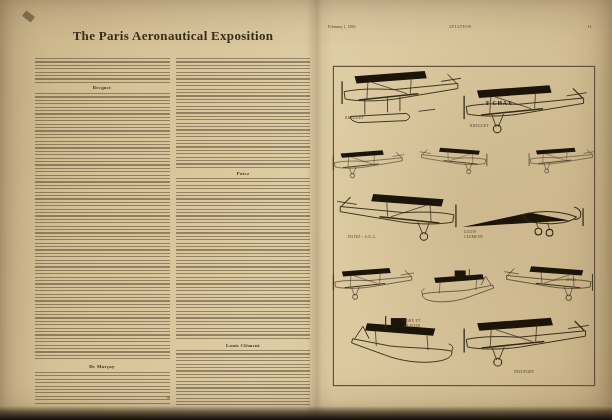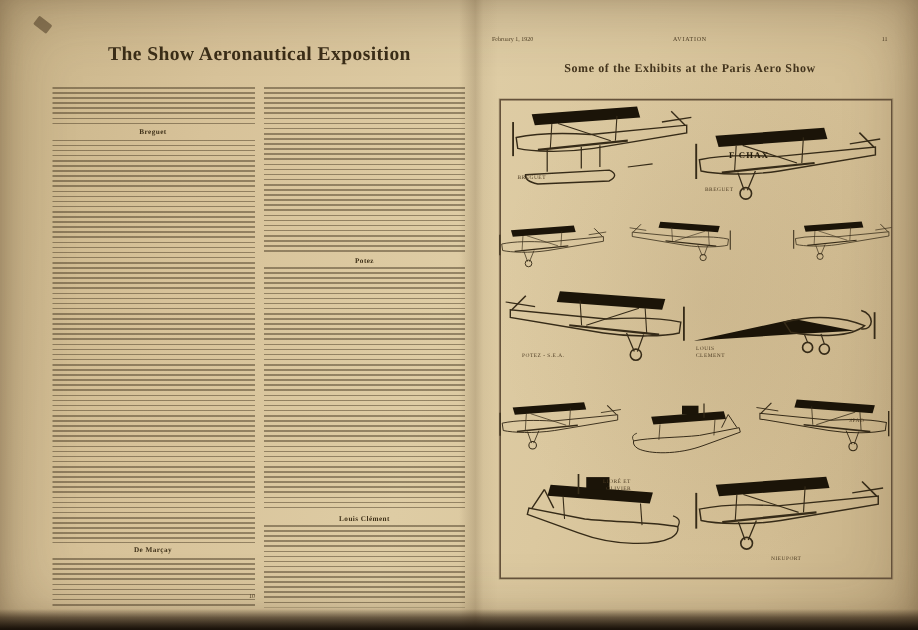--- a/index.html
+++ b/index.html
@@ -45,21 +45,21 @@
 <body>
 
 <div id="scan">
 
   <div class="abs" id="gutter"></div>
   <div class="abs" id="sheen"></div>
   <div class="abs" id="corner-mark"></div>
 
   <div class="abs" style="left:28px;top:14px;width:288px;height:396px;">
 
-    <div class="abs c-title" style="left:6px;top:14px;width:278px;">The Show Aeronautical Exposition</div>
+    <div class="abs c-title" style="left:6px;top:14px;width:278px;">The Paris Aeronautical Exposition</div>
 
     <div class="abs greek" style="left:7px;top:44px;width:135px;height:27px;"></div>
     <div class="abs subhead nw" style="left:74px;top:71px;">Breguet</div>
     <div class="abs greek" style="left:7px;top:79px;width:135px;height:269px;"></div>
     <div class="abs subhead nw" style="left:74px;top:350px;">De Marçay</div>
     <div class="abs greek" style="left:7px;top:358px;width:135px;height:33px;"></div>
 
     <div class="abs greek" style="left:148px;top:44px;width:134px;height:111px;"></div>
     <div class="abs subhead nw" style="left:215px;top:157px;">Potez</div>
     <div class="abs greek" style="left:148px;top:164px;width:134px;height:163px;"></div>
@@ -68,21 +68,20 @@
 
     <div class="abs tiny nw" style="left:138px;top:381px;">10</div>
   </div>
 
   <div class="abs" style="left:318px;top:14px;width:284px;height:396px;">
 
     <div class="abs tiny nw" style="left:10px;top:10px;">February 1, 1920</div>
     <div class="abs tiny-c nw" style="left:142px;top:10px;">AVIATION</div>
     <div class="abs tiny-r nw" style="right:10px;top:10px;">11</div>
 
-    <div class="abs plate-title" style="left:6px;top:27px;width:272px;">Some of the Exhibits at the Paris Aero Show</div>
 
     <div class="abs" id="plate-frame" style="left:15px;top:52px;width:260px;height:318px;"></div>
 
     <svg width="0" height="0" style="position:absolute" aria-hidden="true">
       <defs>
         <symbol id="s-biplane" viewBox="0 0 120 60">
           <g stroke="#362b18" fill="none" stroke-width="1">
             <path d="M14 8 L82 3 L84 10 L16 15 Z" fill="#1b1408" stroke="none"></path>
             <path d="M18 31 L76 25" stroke-width="1.4"></path>
             <path d="M27 14 L26 30 M69 9 L68 25 M31 14 L65 25" stroke-width="0.7"></path>

